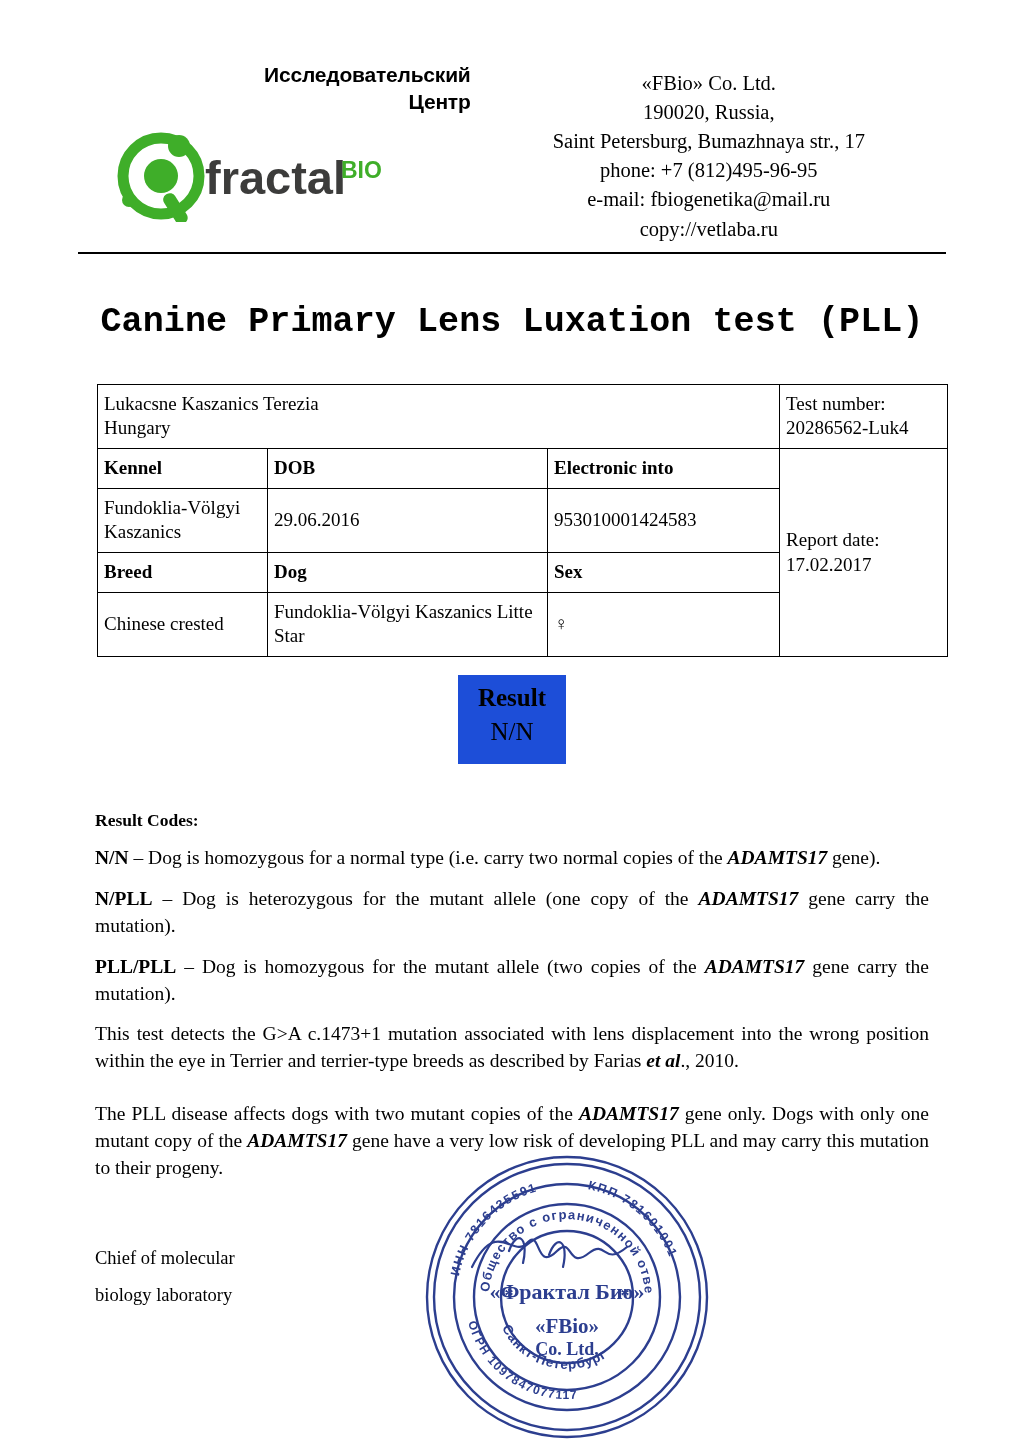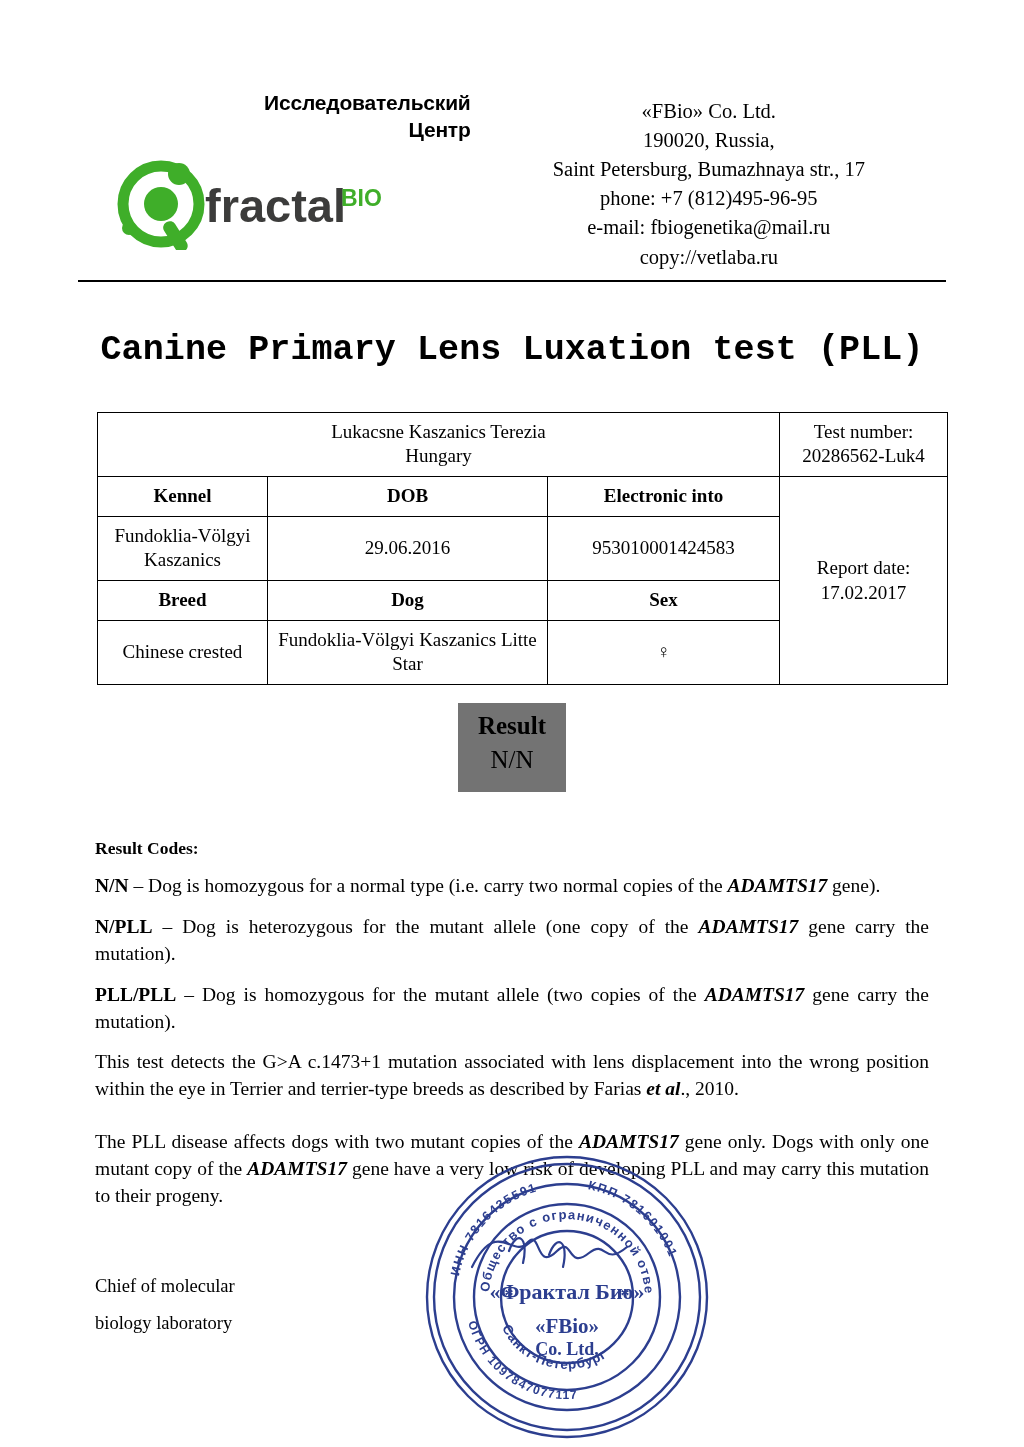--- a/index.html
+++ b/index.html
@@ -22,21 +22,20 @@
     height: 1447px;
     box-sizing: border-box;
     padding: 55px 95px 0 95px;
   }
 
   
   .header {
     display: flex;
     align-items: flex-start;
     justify-content: flex-start;
-    margin-top: 28px;
   }
   .header-left {
     width: 420px;
     padding-top: 6px;
   }
   .org-name {
     font-family: "Liberation Sans", sans-serif;
     font-weight: bold;
     font-size: 21px;
     line-height: 1.3;
@@ -80,39 +79,38 @@
   
   table.info {
     margin-top: 42px;
     border-collapse: collapse;
     width: 850px;
     margin-left: 2px;
     table-layout: fixed;
   }
   table.info td {
     border: 1px solid #000;
-    text-align: center;
     vertical-align: middle;
     font-size: 19px;
     padding: 7px 6px;
     line-height: 1.3;
   }
   td.hdr { font-weight: bold; padding: 6px; }
   td.owner { padding-top: 13px; padding-bottom: 13px; }
   td.tall { padding-top: 12px; padding-bottom: 18px; }
   .sexsym { font-size: 21px; }
 
   
   .result-wrap {
     display: flex;
     justify-content: center;
     margin-top: 18px;
   }
   .result-box {
-    background: #737373;
+    background: #1d4ed8;
     width: 108px;
     text-align: center;
     padding: 7px 0 13px 0;
   }
   .result-label {
     font-size: 25px;
     font-weight: bold;
     line-height: 1.25;
   }
   .result-value {

